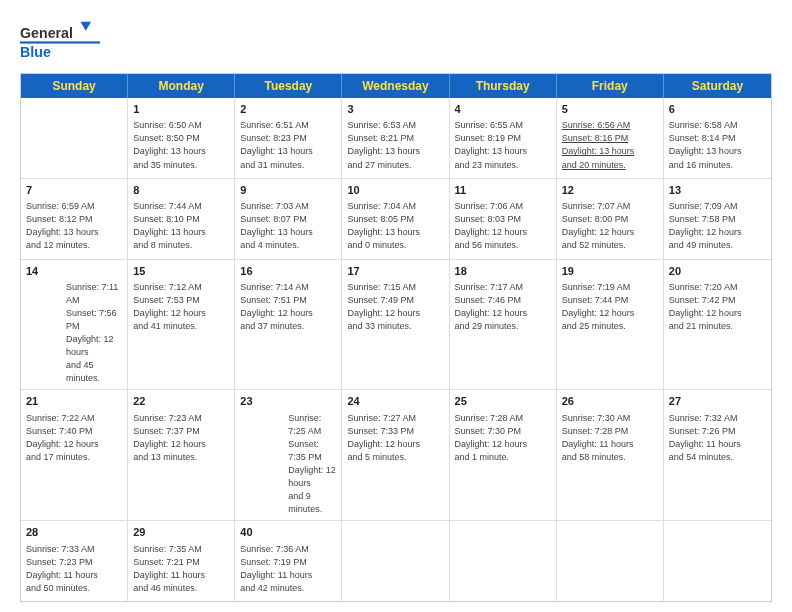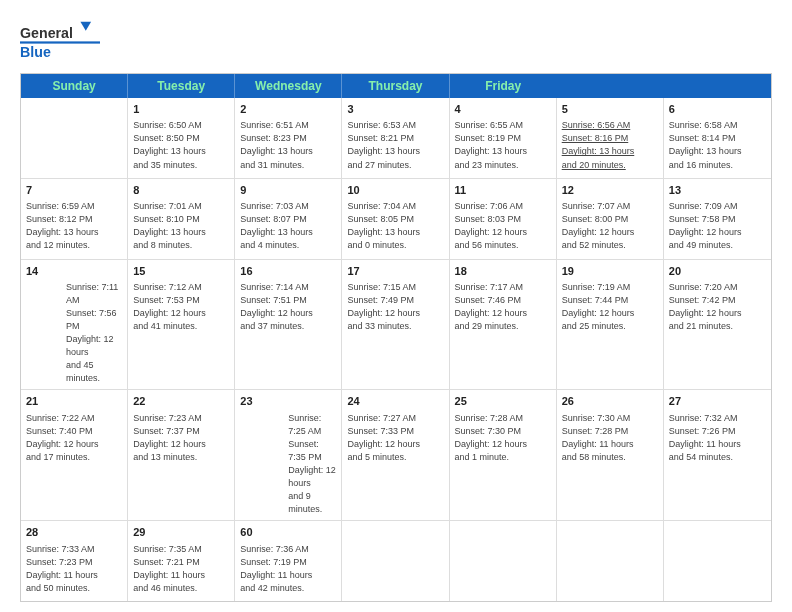--- a/index.html
+++ b/index.html
@@ -46,21 +46,21 @@
       display: flex;
       flex-direction: column;
       border: 1px solid #ccc;
     }
     .cal-header {
       display: grid;
       grid-template-columns: repeat(7, 1fr);
       background: #1565c0;
     }
     .cal-header-cell {
-      color: #86efac;
+      color: #fde047;
       font-size: 12px;
       font-weight: bold;
       padding: 5px 6px;
       text-align: center;
       border-right: 1px solid rgba(255,255,255,0.3);
     }
     .cal-header-cell:last-child { border-right: none; }
     .cal-body {
       display: flex;
       flex-direction: column;
@@ -123,24 +123,26 @@
     <div class="title-block">
       <div class="main-title"></div>
       <div class="subtitle"></div>
     </div>
   </div>
 
   <div class="calendar">
     <div class="cal-header">
 
     <div class="cal-header-cell">Sunday</div>
+        <div class="cal-header-cell">Monday</div>
         <div class="cal-header-cell">Tuesday</div>
         <div class="cal-header-cell">Wednesday</div>
         <div class="cal-header-cell">Thursday</div>
         <div class="cal-header-cell">Friday</div>
+        <div class="cal-header-cell">Saturday</div>
       </div>
     <div class="cal-body">
 
     <div class="cal-row">
           <div class="cal-cell empty"></div>
           <div class="cal-cell">
             <span class="day-num">1</span>
             <div class="cell-info" style="white-space: pre-line;">Sunrise: 6:50 AM
 Sunset: 8:50 PM
 Daylight: 13 hours
@@ -185,21 +187,21 @@
         <div class="cal-row">
           <div class="cal-cell">
             <span class="day-num">7</span>
             <div class="cell-info" style="white-space: pre-line;">Sunrise: 6:59 AM
 Sunset: 8:12 PM
 Daylight: 13 hours
 and 12 minutes.</div>
           </div>
           <div class="cal-cell">
             <span class="day-num">8</span>
-            <div class="cell-info" style="white-space: pre-line;">Sunrise: 7:01 AM
+            <div class="cell-info" style="white-space: pre-line;">Sunrise: 7:44 AM
 Sunset: 8:10 PM
 Daylight: 13 hours
 and 8 minutes.</div>
           </div>
           <div class="cal-cell">
             <span class="day-num">9</span>
             <div class="cell-info" style="white-space: pre-line;">Sunrise: 7:03 AM
 Sunset: 8:07 PM
 Daylight: 13 hours
 and 4 minutes.</div>
@@ -344,21 +346,21 @@
 and 50 minutes.</div>
           </div>
           <div class="cal-cell">
             <span class="day-num">29</span>
             <div class="cell-info" style="white-space: pre-line;">Sunrise: 7:35 AM
 Sunset: 7:21 PM
 Daylight: 11 hours
 and 46 minutes.</div>
           </div>
           <div class="cal-cell">
-            <span class="day-num">60</span>
+            <span class="day-num">40</span>
             <div class="cell-info" style="white-space: pre-line;">Sunrise: 7:36 AM
 Sunset: 7:19 PM
 Daylight: 11 hours
 and 42 minutes.</div>
           </div>
           <div class="cal-cell empty"></div>
           <div class="cal-cell empty"></div>
           <div class="cal-cell empty"></div>
           <div class="cal-cell empty"></div>
         </div>

